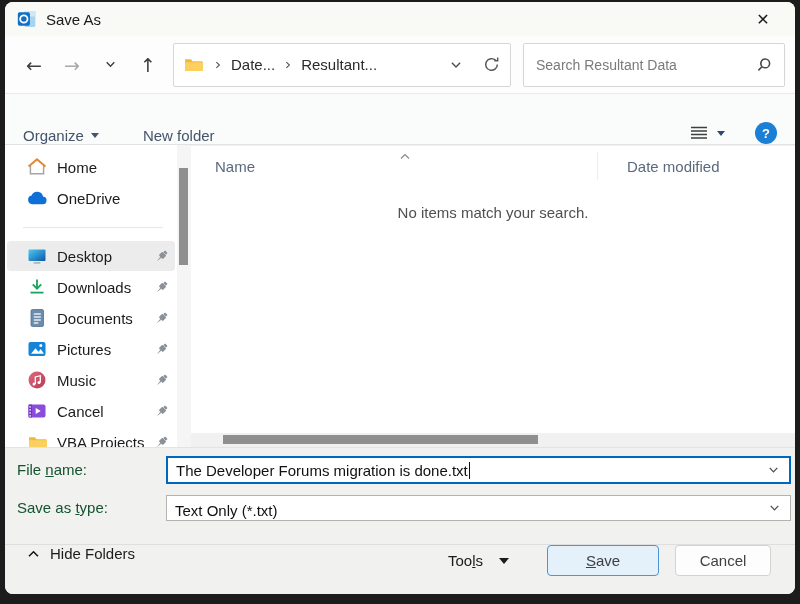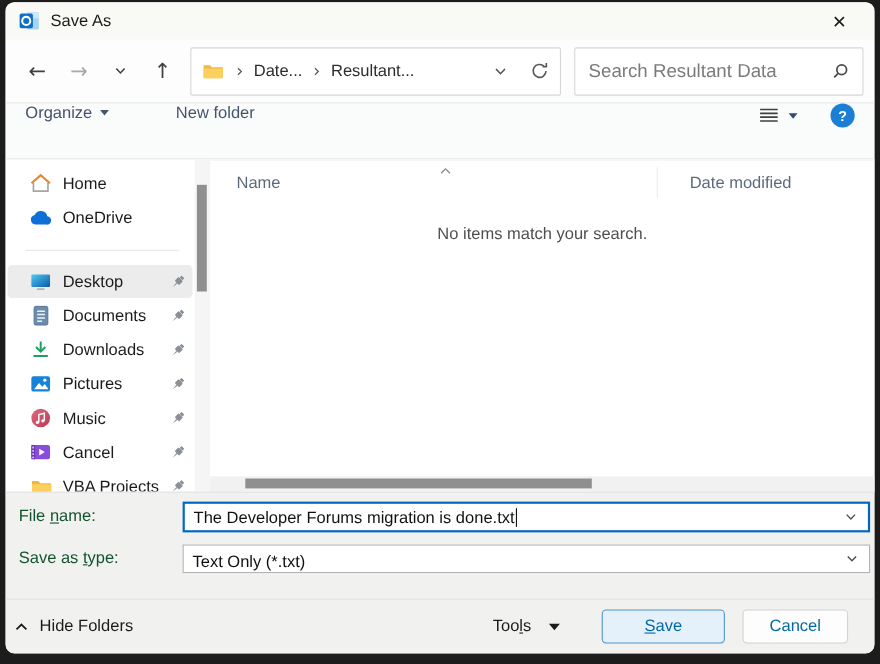--- a/index.html
+++ b/index.html
@@ -25,29 +25,29 @@
   .nav-btn { width:38px; height:38px; display:flex; align-items:center; justify-content:center;
              font-size:19px; color:#3f3f3f; font-family:"DejaVu Sans",sans-serif; }
   .nav-btn.disabled { color:#a9a9a9; }
   .addressbar { width:338px; height:44px; border:1px solid #d6d6d6; background:#fff; border-radius:2px;
                 display:flex; align-items:center; padding:0 10px; margin-left:6px; font-size:15px; color:#2b2b2b; }
   .crumb { padding:0 2px; white-space:nowrap; }
   .crumb-sep { display:flex; align-items:center; padding:0 6px; }
   .addr-right { margin-left:auto; display:flex; align-items:center; gap:20px; }
   .searchbox { flex:1; height:44px; border:1px solid #d6d6d6; background:#fff; border-radius:2px;
                display:flex; align-items:center; padding:0 12px; margin-left:12px; }
-  .searchbox input { border:none; outline:none; flex:1; font-size:17px; color:#444;
+  .searchbox input { border:none; outline:none; flex:1; font-size:14px; color:#444;
                      font-family:"Liberation Sans","DejaVu Sans",sans-serif; background:transparent; }
   .searchbox input::placeholder { color:#7a7a7a; opacity:1; }
   
   .toolbar { height:52px; background:#fafbfb; border-top:1px solid #e9e9e9; border-bottom:1px solid #e2e2e2;
-             display:flex; align-items:flex-start; padding:0 18px; flex:none; color:#44546a; font-size:15px; }
+             display:flex; align-items:flex-end; padding:0 18px; flex:none; color:#44546a; font-size:15px; }
   .tool-item { display:flex; align-items:center; gap:7px; }
   .tri-down { width:0; height:0; border-left:4px solid transparent; border-right:4px solid transparent; border-top:5px solid #44546a; }
-  .new-folder { margin-left:61px; }
+  .new-folder { margin-left:44px; }
   .toolbar-right { margin-left:auto; display:flex; align-items:center; }
   .view-btn { display:flex; align-items:center; gap:9px; margin-right:30px; }
   .help-btn { width:22px; height:22px; border-radius:50%; background:#1b7fd6; color:#fff; font-size:13px; font-weight:bold;
               display:flex; align-items:center; justify-content:center; }
   
   .content { flex:1; display:flex; min-height:0; background:#fff; }
   .sidebar { width:172px; padding-top:7px; overflow:hidden; flex:none; }
   .side-item { height:30px; margin:0 2px 1px 2px; display:flex; align-items:center; padding:0 6px 0 20px;
                font-size:15px; color:#1b1b1b; border-radius:4px; }
   .side-item.selected { background:#ececec; }
@@ -71,27 +71,27 @@
   .field-label { position:absolute; left:12px; width:155px; text-align:left; color:#14532d; }
   .lbl-1 { top:13px; } .lbl-2 { top:51px; }
   .mnemonic { text-decoration:underline; }
   .filename-input { position:absolute; left:161px; right:4px; top:8px; height:28px; background:#fff;
                     border:2px solid #0067c0; display:flex; align-items:center; padding:0 28px 0 8px; color:#111; }
   .caret { display:inline-block; width:1.5px; height:17px; background:#111; margin-left:1px; }
   .type-select { position:absolute; left:161px; right:4px; top:47px; height:26px; background:#fff;
                  border:1px solid #b3b3b3; display:flex; align-items:center; padding:4px 28px 0 8px; color:#111; }
   .dd-chevron { position:absolute; right:9px; top:50%; transform:translateY(-50%); display:flex; }
   
-  .footerbar { height:50px; background:#f1f1f0; border-top:1px solid #dedede; display:flex; align-items:center;
-               padding:0 24px 0 8px; flex:none; font-size:15px; color:#1b1b1b; }
+  .footerbar { height:50px; background:#f1f1f0; border-top:1px solid #dedede; display:flex; align-items:flex-start;
+               padding:0 24px 0 22px; flex:none; font-size:15px; color:#1b1b1b; }
   .hide-folders { display:flex; align-items:center; gap:10px; }
   .footer-right { margin-left:auto; display:flex; align-items:center; }
   .tools-item { display:flex; align-items:center; gap:16px; margin-right:38px; }
   .tri-down-dark { width:0; height:0; border-left:5px solid transparent; border-right:5px solid transparent; border-top:6px solid #1b1b1b; }
-  .btn { height:31px; border-radius:4px; display:flex; align-items:center; justify-content:center; font-size:15px; color:#0369a1; }
+  .btn { height:31px; border-radius:4px; display:flex; align-items:center; justify-content:center; font-size:15px; color:#404040; }
   .btn-save { width:112px; background:#e4f0fa; border:1px solid #4f94d4; margin-right:16px; }
   .btn-cancel { width:96px; background:#fdfdfd; border:1px solid #d2d2d2; }
 </style>
 </head>
 <body>
 
 <div class="dialog">
 
   <div class="titlebar">
     <span style="display:flex;">
@@ -237,51 +237,51 @@
                 <rect x="6.1" y="0.8" width="3.8" height="2.6" rx="0.6"></rect>
                 <rect x="5" y="3.7" width="6" height="5.4" rx="1"></rect>
                 <path d="M7.3 9.1 h1.4 L8 15 Z"></path>
               </g>
             </svg>
         </span>
       </div>
 
       <div class="side-item">
         <span class="side-icon">
+          <svg width="20" height="20" viewBox="0 0 20 20" fill="none" stroke="#1aa260" stroke-width="1.8">
+            <path d="M10 2.5 V11"></path>
+              <path d="M5.8 7.4 L10 11.7 L14.2 7.4"></path>
+              <path d="M3.5 15.6 H16.5"></path>
+          </svg>
+        </span>
+        <span class="side-label">Downloads</span>
+        <span class="pin">
+          <svg width="15" height="15" viewBox="0 0 16 16" fill="#8a9096">
+              <g transform="rotate(45 8 8)">
+                <rect x="6.1" y="0.8" width="3.8" height="2.6" rx="0.6"></rect>
+                <rect x="5" y="3.7" width="6" height="5.4" rx="1"></rect>
+                <path d="M7.3 9.1 h1.4 L8 15 Z"></path>
+              </g>
+            </svg>
+        </span>
+      </div>
+
+      <div class="side-item">
+        <span class="side-icon">
           <svg width="20" height="20" viewBox="0 0 20 20">
             <rect x="4" y="1.5" width="12.5" height="17" rx="1.5" fill="#6c8cad" stroke="#51708f" stroke-width="0.8"></rect>
             <g stroke="#eef3f8" stroke-width="1.4">
                 <path d="M6.8 6 h7"></path>
                 <path d="M6.8 9 h7"></path>
                 <path d="M6.8 12 h7"></path>
                 <path d="M6.8 15 h4.5"></path>
               </g>
           </svg>
         </span>
         <span class="side-label">Documents</span>
-        <span class="pin">
-          <svg width="15" height="15" viewBox="0 0 16 16" fill="#8a9096">
-              <g transform="rotate(45 8 8)">
-                <rect x="6.1" y="0.8" width="3.8" height="2.6" rx="0.6"></rect>
-                <rect x="5" y="3.7" width="6" height="5.4" rx="1"></rect>
-                <path d="M7.3 9.1 h1.4 L8 15 Z"></path>
-              </g>
-            </svg>
-        </span>
-      </div>
-
-      <div class="side-item">
-        <span class="side-icon">
-          <svg width="20" height="20" viewBox="0 0 20 20" fill="none" stroke="#1aa260" stroke-width="1.8">
-            <path d="M10 2.5 V11"></path>
-              <path d="M5.8 7.4 L10 11.7 L14.2 7.4"></path>
-              <path d="M3.5 15.6 H16.5"></path>
-          </svg>
-        </span>
-        <span class="side-label">Downloads</span>
         <span class="pin">
           <svg width="15" height="15" viewBox="0 0 16 16" fill="#8a9096">
               <g transform="rotate(45 8 8)">
                 <rect x="6.1" y="0.8" width="3.8" height="2.6" rx="0.6"></rect>
                 <rect x="5" y="3.7" width="6" height="5.4" rx="1"></rect>
                 <path d="M7.3 9.1 h1.4 L8 15 Z"></path>
               </g>
             </svg>
         </span>
       </div>

